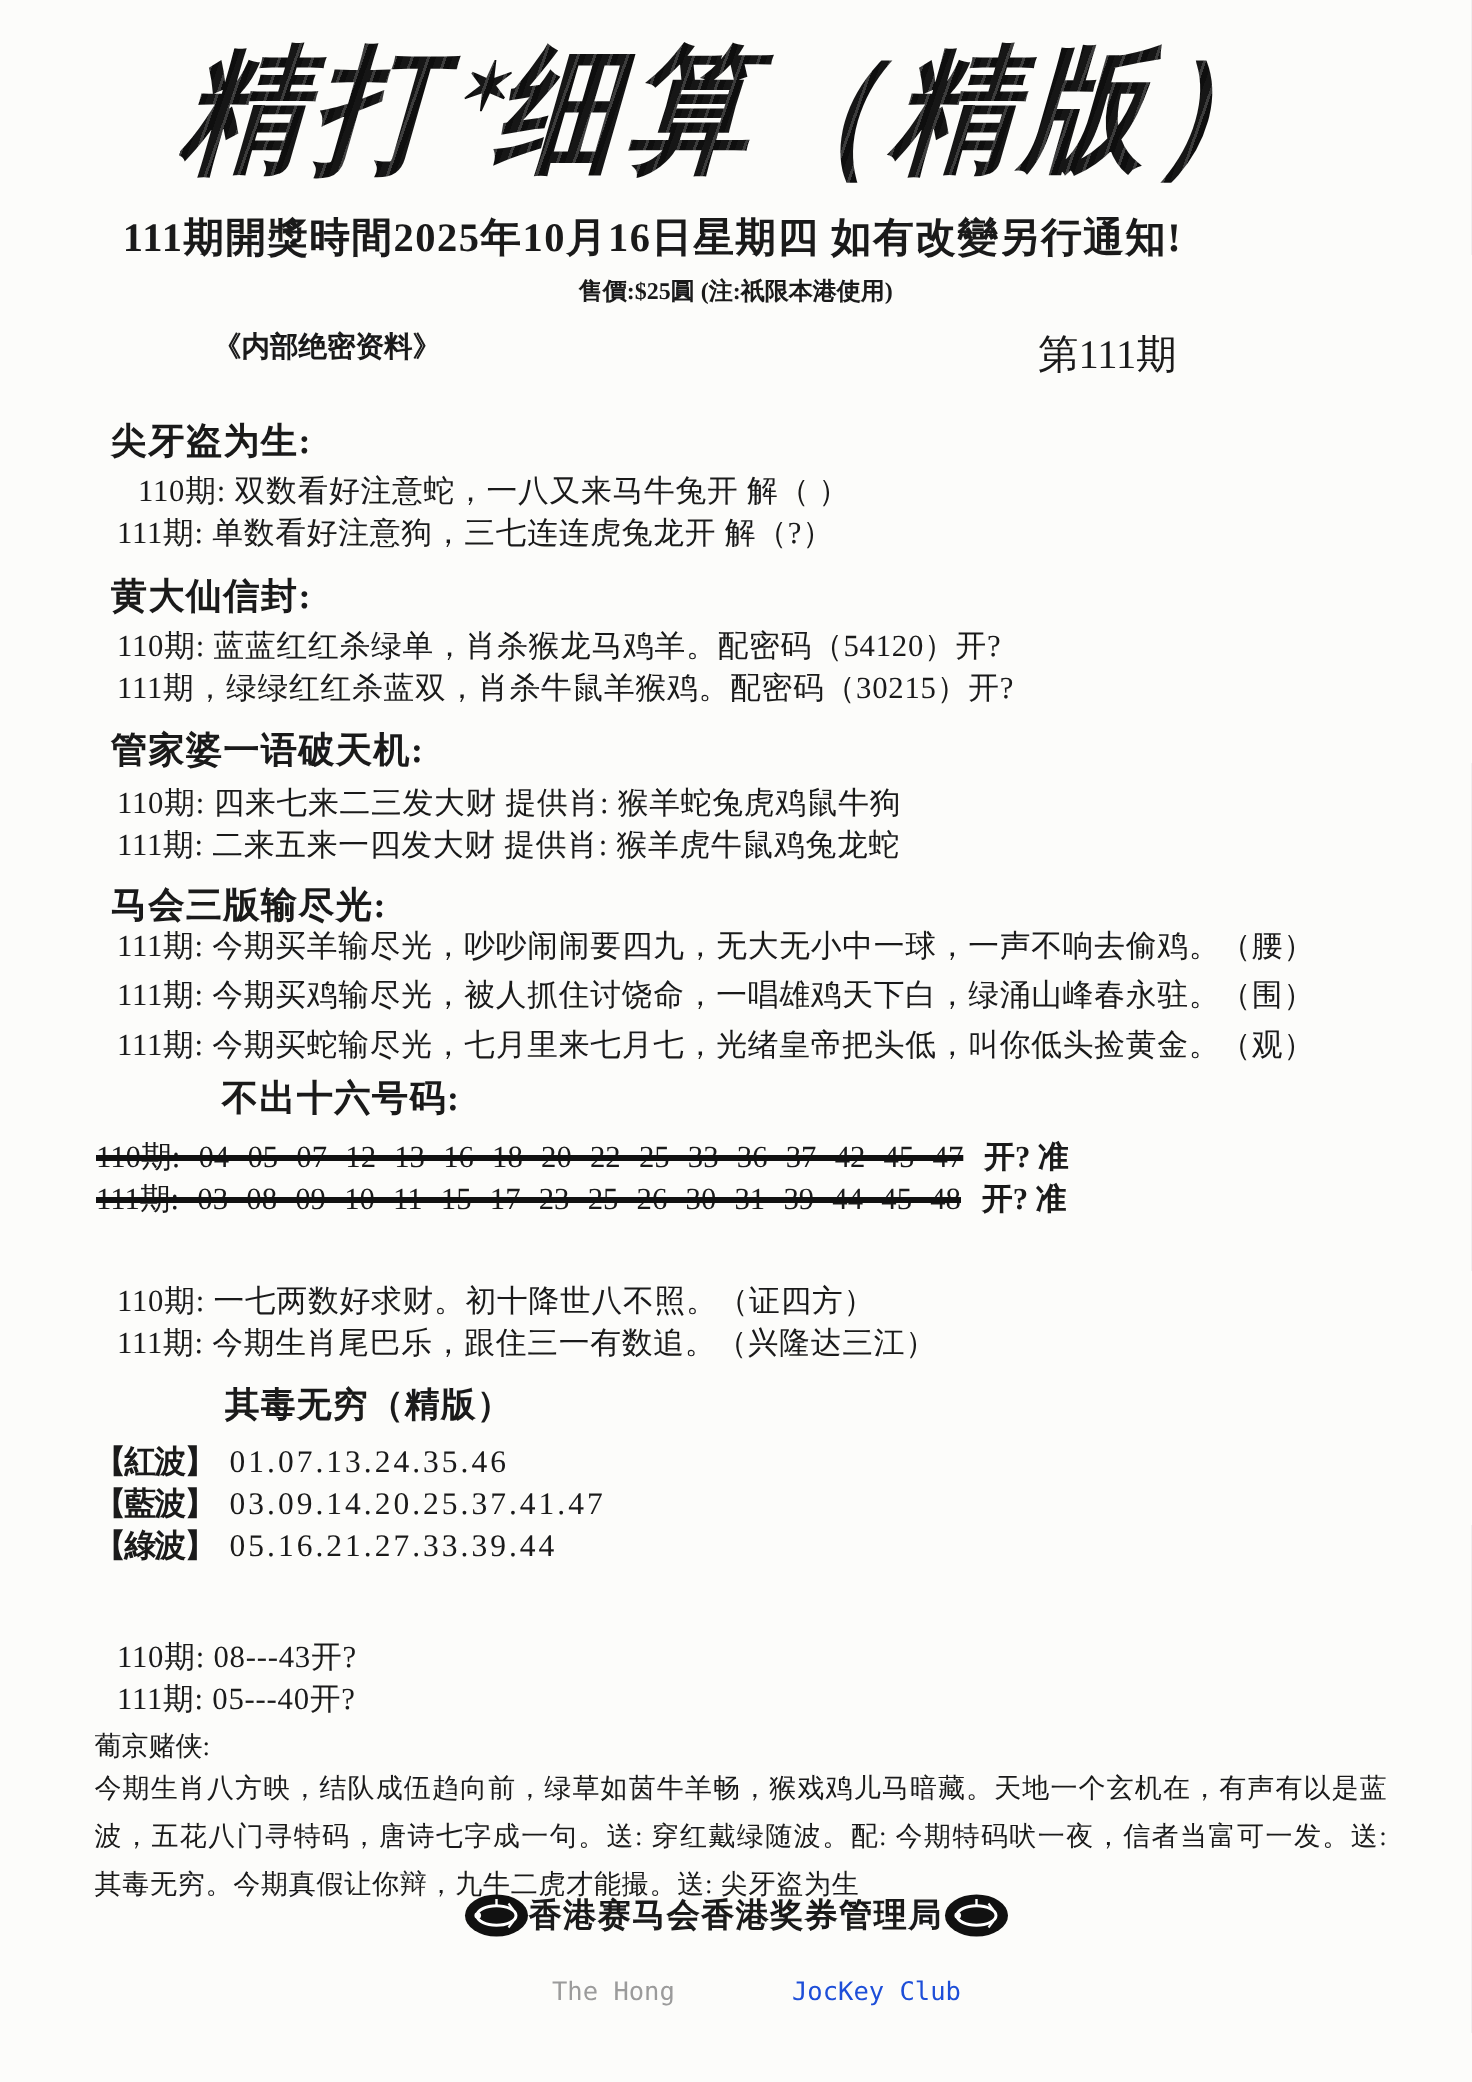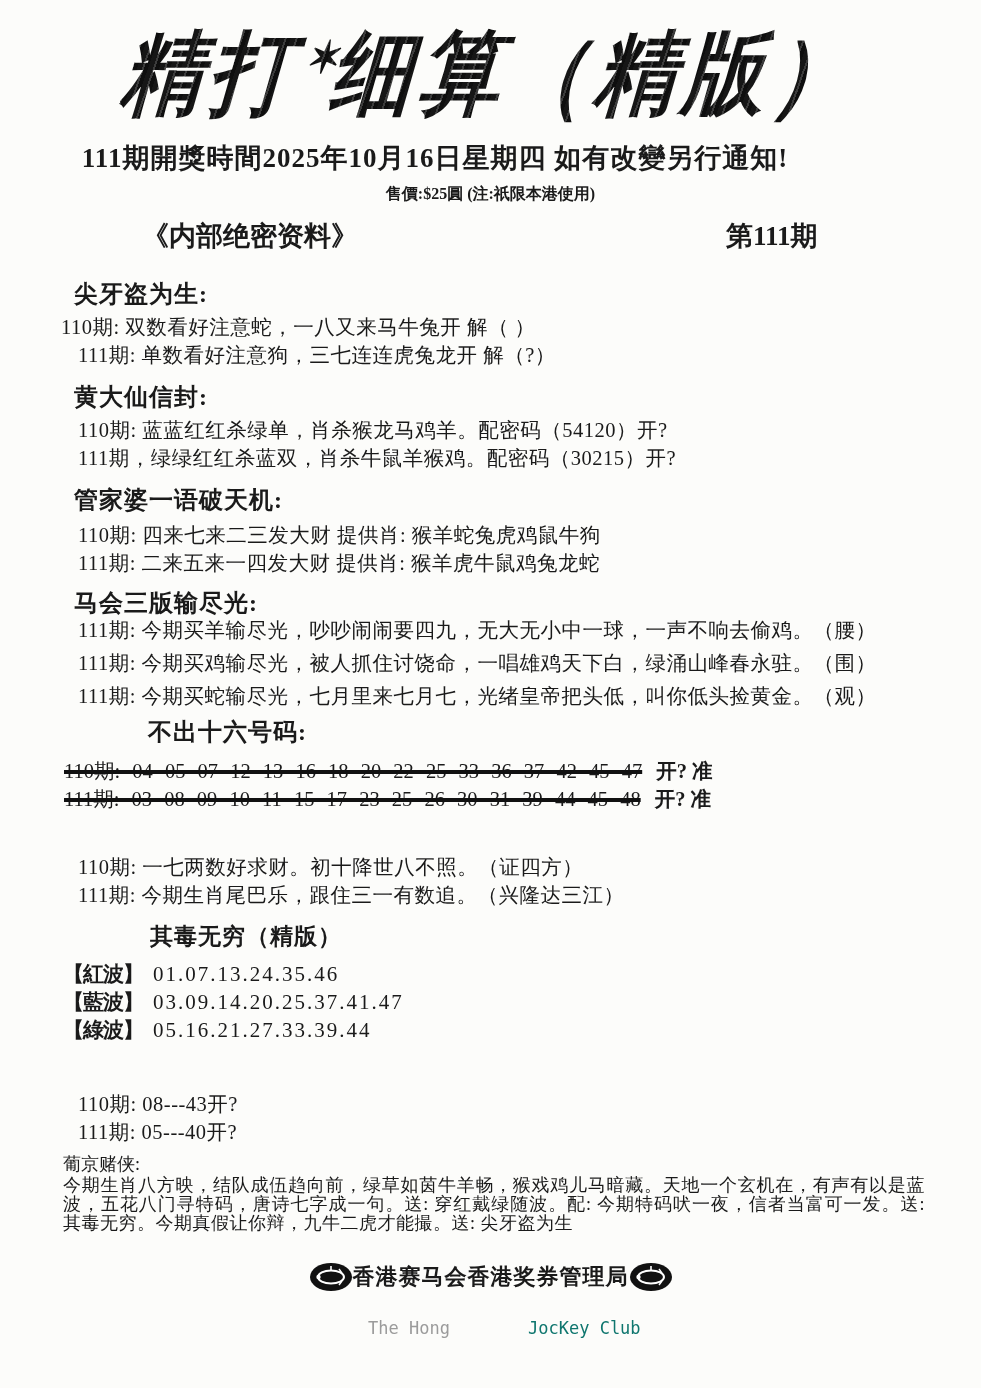--- a/index.html
+++ b/index.html
@@ -25,22 +25,22 @@
     color:transparent;
     background:repeating-linear-gradient(94deg,#161616 0 5px,#3c3c3c 5px 7px,#0e0e0e 7px 11px);
     -webkit-background-clip:text; background-clip:text;
     text-shadow:none;
   }
   .calligraphy .star { font-size:40px; vertical-align:28px; letter-spacing:0; }
 
   .date-line   { left:0; top:140px; width:870px; text-align:center; font-size:27px; font-weight:bold; letter-spacing:1px; }
   .price-line  { left:0; top:184px; width:981px; text-align:center; font-size:16px; font-weight:bold; }
 
-  .doc-title   { left:142px; top:218px; font-size:27px; font-weight:bold; }
-  .issue-no    { left:726px; top:218px; font-size:27px; font-weight:bold; }
+  .doc-title   { left:142px; top:218px; font-size:19px; font-weight:bold; }
+  .issue-no    { left:692px; top:218px; font-size:27px; font-weight:normal; }
 
   .sec-head    { font-size:24px; font-weight:bold; letter-spacing:1px; }
   .body-line   { font-size:20.5px; letter-spacing:0.5px; }
 
   .strike-row  { font-size:20.5px; }
   .strike-row .struck {
     text-decoration:line-through;
     text-decoration-thickness:4px;
     text-decoration-color:#111;
     word-spacing:7px;
@@ -52,50 +52,50 @@
   .wave-line   { font-size:21px; }
   .wave-line .wave-label { font-weight:bold; letter-spacing:-1px; }
   .wave-line .wave-nums  { margin-left:10px; letter-spacing:2px; }
 
   .bai-line .prefix { font-size:21px; }
   .bai-line .strong { font-size:23px; font-weight:bold; margin-left:8px; }
 
   .pujing-head { font-size:18px; }
   .pujing-body {
     left:63px; top:1176px; width:862px;
-    font-size:18px; line-height:19px;
+    font-size:18px; line-height:32px;
     white-space:normal; text-align:justify;
     letter-spacing:0.5px;
   }
 
   .logo-row {
     left:0; top:1262px; width:981px;
     display:flex; justify-content:center; align-items:center; gap:0;
   }
   .org-name { font-size:22px; font-weight:bold; letter-spacing:1px; }
   .emblem { width:44px; height:30px; }
 
   .foot-left  { left:368px; top:1318px; font-size:17px; color:#9b9b9b; font-family:"DejaVu Sans Mono","Liberation Mono",monospace; }
-  .foot-right { left:528px; top:1318px; font-size:17px; color:#0f766e; font-family:"DejaVu Sans Mono","Liberation Mono",monospace; }
+  .foot-right { left:528px; top:1318px; font-size:17px; color:#1d4ed8; font-family:"DejaVu Sans Mono","Liberation Mono",monospace; }
 </style>
 </head>
 <body>
 
 <div id="page">
 
   <div class="abs calligraphy"><span>精打</span><span class="star">✶</span><span>细算（精版）</span></div>
 
   <div class="abs date-line">111期開獎時間2025年10月16日星期四 如有改變另行通知!</div>
   <div class="abs price-line">售價:$25圓 (注:祇限本港使用)</div>
 
   <div class="abs doc-title">《内部绝密资料》</div>
   <div class="abs issue-no">第111期</div>
 
   <div class="abs sec-head" style="left:74px; top:278px;">尖牙盗为生:</div>
-  <div class="abs body-line" style="left:61px; top:313px;text-align:right;">110期: 双数看好注意蛇，一八又来马牛兔开 解（ ）</div>
+  <div class="abs body-line" style="left:92px; top:313px;text-align:right;">110期: 双数看好注意蛇，一八又来马牛兔开 解（ ）</div>
   <div class="abs body-line" style="left:78px; top:341px;">111期: 单数看好注意狗，三七连连虎兔龙开 解（?）</div>
 
   <div class="abs sec-head" style="left:74px; top:381px;">黄大仙信封:</div>
   <div class="abs body-line" style="left:78px; top:416px;">110期: 蓝蓝红红杀绿单，肖杀猴龙马鸡羊。配密码（54120）开?</div>
   <div class="abs body-line" style="left:78px; top:444px;text-align:right;">111期，绿绿红红杀蓝双，肖杀牛鼠羊猴鸡。配密码（30215）开?</div>
 
   <div class="abs sec-head" style="left:74px; top:484px;">管家婆一语破天机:</div>
   <div class="abs body-line" style="left:78px; top:521px;">110期: 四来七来二三发大财 提供肖: 猴羊蛇兔虎鸡鼠牛狗</div>
   <div class="abs body-line" style="left:78px; top:549px;">111期: 二来五来一四发大财 提供肖: 猴羊虎牛鼠鸡兔龙蛇</div>
 

